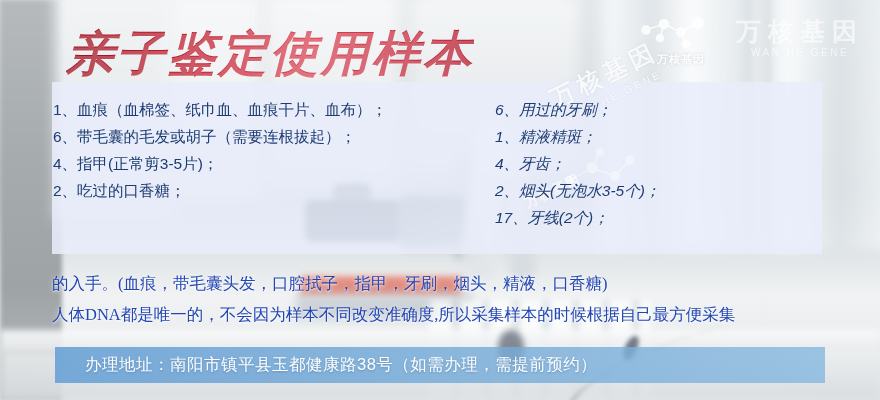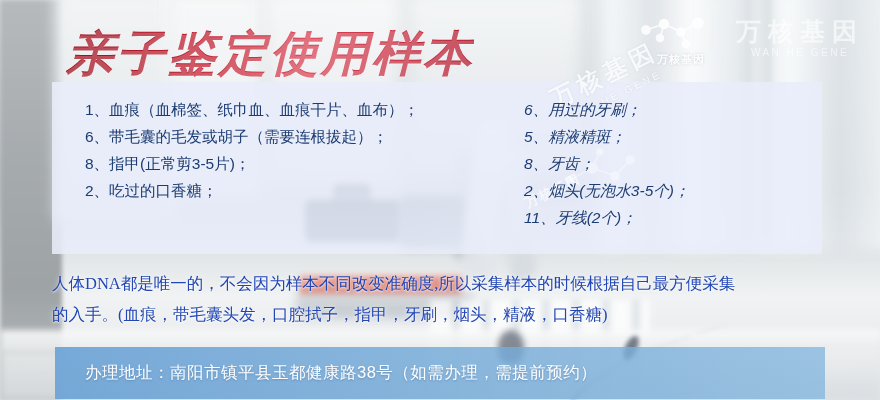--- a/index.html
+++ b/index.html
@@ -195,38 +195,38 @@
     position:absolute;left:560px;top:140px;opacity:.55;pointer-events:none;
   }
   .wm-small{
     position:absolute;left:522px;top:196px;
     transform:rotate(-26deg);transform-origin:left top;
     font-size:13px;font-weight:700;letter-spacing:2px;
     color:rgba(255,255,255,.62);pointer-events:none;
   }
 
   .col{position:relative;z-index:2;}
-  .col-left{padding:14px 0 0 33px;width:420px;}
+  .col-left{padding:14px 0 0 1px;width:420px;}
   .col-right{padding:14px 0 0 22px;width:300px;font-style:italic;}
   .li{
     color:#1c3c73;font-size:15.5px;line-height:27px;white-space:nowrap;
     font-family:"Liberation Sans","DejaVu Sans",sans-serif;
   }
 
   
   .para{
     position:absolute;left:52px;top:268px;width:790px;
     font-family:"Liberation Serif","DejaVu Serif",serif;
     color:#2246b4;font-size:16.5px;line-height:31px;
     text-shadow:0 1px 2px rgba(255,255,255,.85),0 0 6px rgba(255,255,255,.6);
   }
 
   
   .addrbar{
-    position:absolute;left:55px;top:347px;width:770px;height:52px;
+    position:absolute;left:55px;top:347px;width:770px;height:36px;
     background:linear-gradient(90deg,
       rgba(103,160,213,.88) 0%,
       rgba(116,170,216,.82) 50%,
       rgba(132,182,222,.78) 100%);
     display:flex;align-items:center;
   }
   .addrtext{
     color:#ffffff;font-size:16.5px;letter-spacing:.5px;
     padding-left:30px;white-space:nowrap;
     text-shadow:0 1px 2px rgba(40,80,130,.35);
@@ -284,29 +284,29 @@
     <div class="cn">万核基因</div>
     <div class="en">WAN HE GENE</div>
   </div>
 
   <div class="title">亲子鉴定使用样本</div>
 
   <div class="panel">
     <div class="col col-left">
       <div class="li">1、血痕（血棉签、纸巾血、血痕干片、血布）；</div>
       <div class="li">6、带毛囊的毛发或胡子（需要连根拔起）；</div>
-      <div class="li">8、指甲(正常剪3-5片)；</div>
+      <div class="li">4、指甲(正常剪3-5片)；</div>
       <div class="li">2、吃过的口香糖；</div>
     </div>
     <div class="col col-right">
       <div class="li">6、用过的牙刷；</div>
-      <div class="li">5、精液精斑；</div>
-      <div class="li">8、牙齿；</div>
+      <div class="li">1、精液精斑；</div>
+      <div class="li">4、牙齿；</div>
       <div class="li">2、烟头(无泡水3-5个)；</div>
-      <div class="li">11、牙线(2个)；</div>
+      <div class="li">17、牙线(2个)；</div>
     </div>
   </div>
 
   <svg class="wm-mol" width="110" height="70" viewBox="0 0 110 70">
     <g stroke="#ffffff" stroke-width="1.4" fill="#ffffff" opacity="0.75">
       <line x1="10" y1="40" x2="32" y2="28"></line>
       <line x1="32" y1="28" x2="55" y2="36"></line>
       <line x1="32" y1="28" x2="40" y2="12"></line>
       <line x1="55" y1="36" x2="70" y2="20"></line>
       <circle cx="10" cy="40" r="3.5"></circle>
@@ -316,21 +316,21 @@
       <circle cx="70" cy="20" r="4"></circle>
     </g>
   </svg>
   <div class="wm-diag">
     <div class="cn">万核基因</div>
     <div class="en">WAN HE GENE</div>
   </div>
   <div class="wm-small">万核基因</div>
 
   <div class="para">
+    <div>的入手。(血痕，带毛囊头发，口腔拭子，指甲，牙刷，烟头，精液，口香糖)</div>
     <div>人体DNA都是唯一的，不会因为样本不同改变准确度,所以采集样本的时候根据自己最方便采集</div>
-    <div>的入手。(血痕，带毛囊头发，口腔拭子，指甲，牙刷，烟头，精液，口香糖)</div>
   </div>
 
   <div class="addrbar">
     <div class="addrtext">办理地址：南阳市镇平县玉都健康路38号（如需办理，需提前预约）</div>
   </div>
 
 </div>
 
 </body></html>

